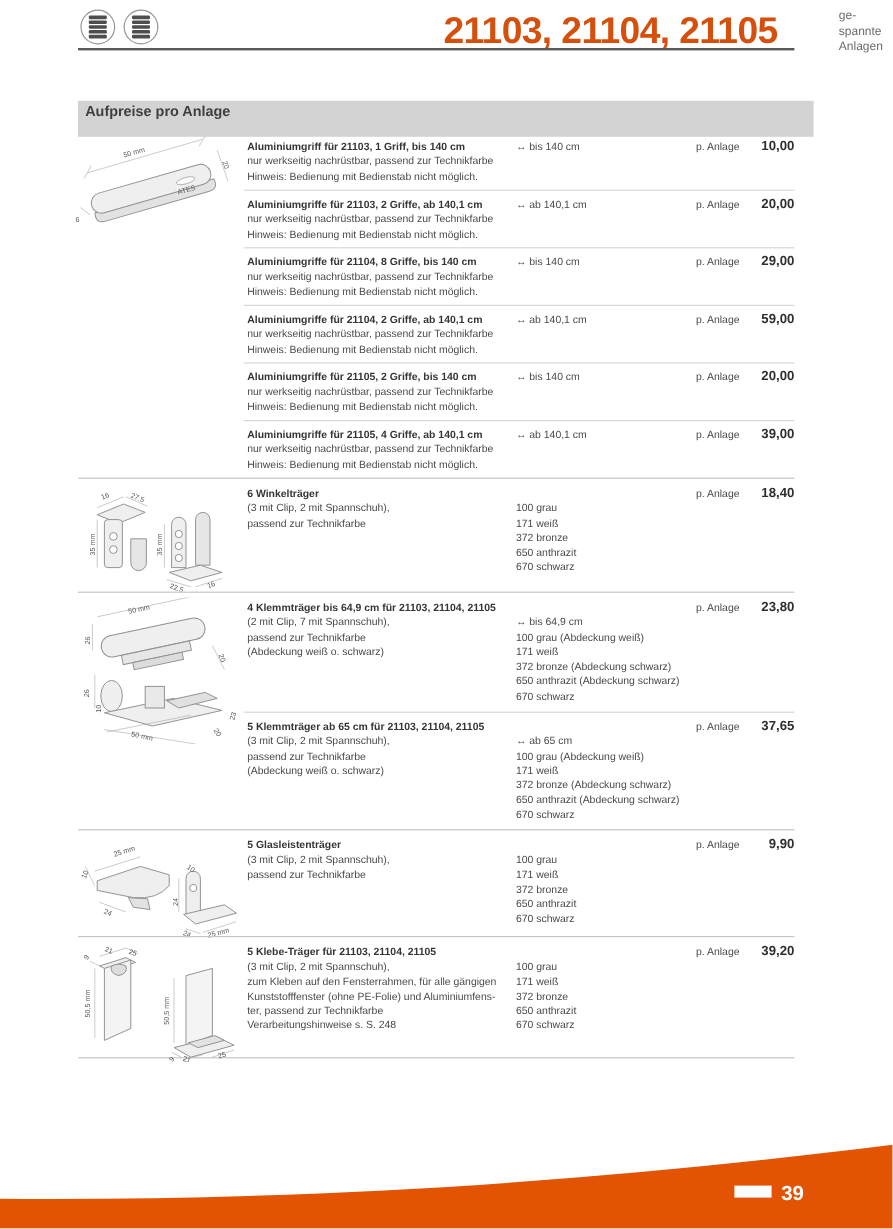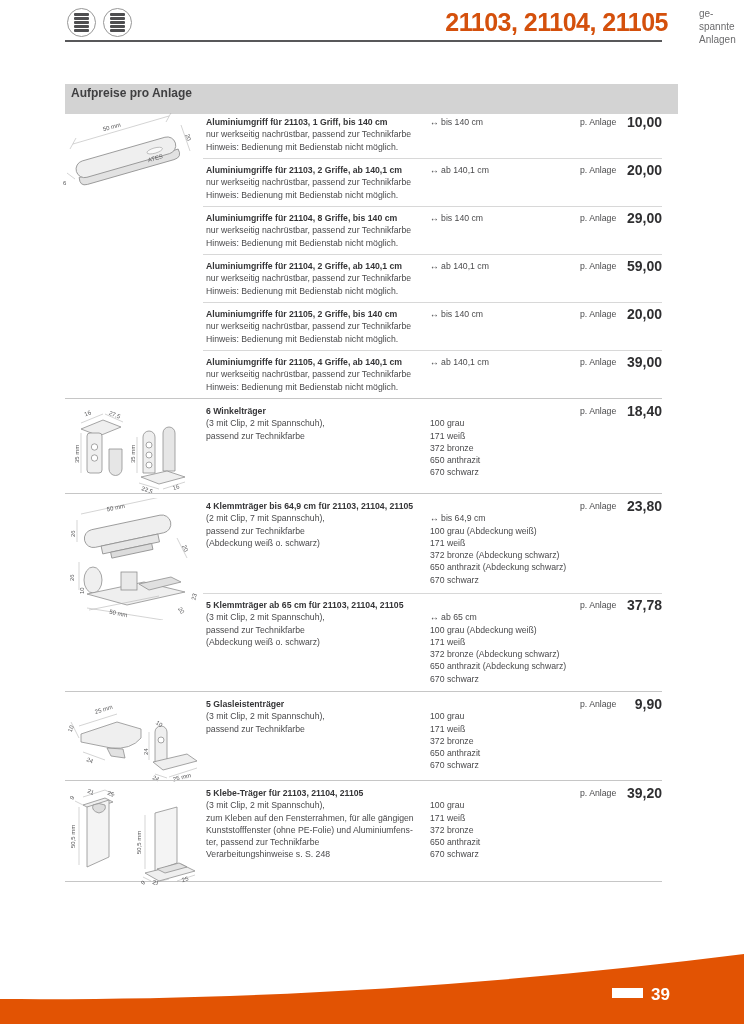--- a/index.html
+++ b/index.html
@@ -8,21 +8,21 @@
     position:relative; width:744px; height:1024px; background:#fff;
     font-family:"Liberation Sans","DejaVu Sans",sans-serif; color:#4a4a4c;
     overflow:hidden; margin:0 auto;
   }
   
   .hdr-icons { position:absolute; left:67px; top:8px; display:flex; gap:7px; }
   .icon-circle { width:29px; height:29px; border:1.4px solid #979797; border-radius:50%;
     display:flex; align-items:center; justify-content:center; background:#fff; }
   .pleat-bars { display:flex; flex-direction:column; gap:1px; }
   .pleat-bars span { width:15px; height:3.1px; background:#4e4e50; border-radius:1px; display:block; }
-  .hdr-title { position:absolute; right:76px; top:8px; font-size:25px; font-weight:bold;
+  .hdr-title { position:absolute; right:96px; top:8px; font-size:31px; font-weight:bold;
     letter-spacing:-0.5px; color:var(--accent-orange,#D4500C); white-space:nowrap; }
   .hdr-rule { position:absolute; left:65px; top:40px; width:597px; height:2px; background:#58585a; }
   .margin-note { position:absolute; left:699px; top:7px; font-size:10px; line-height:13px;
     color:#6b6b6d; white-space:pre; }
   
   .section-bar { position:absolute; left:65px; top:84px; width:613px; height:30px;
     background:var(--section-bar-bg,#d3d3d3); }
   .section-bar .t { font-size:12px; font-weight:bold; color:#3f3f41; line-height:18px; padding-left:6px; }
   
   .content { position:absolute; left:65px; top:110px; width:597px; }
@@ -32,21 +32,21 @@
   .drawing { position:absolute; left:-6px; }
   .row { position:relative; margin-left:141px; display:grid;
     grid-template-columns:224px 150px 46px 1fr; align-items:start;
     padding-top:6px; padding-bottom:4px; }
   .row + .row::before { content:""; position:absolute; left:-3px; right:0; top:0;
     height:1px; background:#d8d8d8; }
   .row-title { font-size:8.7px; font-weight:bold; color:#353537; line-height:12.3px; white-space:nowrap; }
   .desc, .specs { font-size:8.7px; line-height:12.3px; color:#4a4a4c; white-space:pre; }
   .specs-offset { padding-top:12.3px; }
   .unit { font-size:8.7px; line-height:12.3px; color:#4a4a4c; white-space:nowrap; }
-  .price { font-size:14px; font-weight:bold; color:#2f2f31; line-height:12.3px; text-align:right; }
+  .price { font-size:11px; font-weight:bold; color:#2f2f31; line-height:12.3px; text-align:right; }
   .mh48{min-height:48px} .mh94{min-height:94px} .mh99{min-height:99px}
   .mh98{min-height:98px} .mh88{min-height:88px} .mh100{min-height:100px}
   
   svg text { font-family:"Liberation Sans","DejaVu Sans",sans-serif; font-size:6px; fill:#58585a; }
   svg .shape { stroke:#8f8f8f; stroke-width:0.8; fill:#efefef; }
   svg .dim { stroke:#a8a8a8; stroke-width:0.5; fill:none; }
   
   .wave { position:absolute; left:0; bottom:0; width:744px; height:90px; }
   .page-num-box { position:absolute; left:612px; top:988px; width:31px; height:10px; background:#fff; }
   .page-num { position:absolute; left:651px; top:985px; font-size:17px; font-weight:bold; color:#fff; }
@@ -271,21 +271,21 @@
 passend zur Technikfarbe
 (Abdeckung weiß o. schwarz)</div>
           </div>
         <div class="specs specs-offset">↔ ab 65 cm
 100 grau (Abdeckung weiß)
 171 weiß
 372 bronze (Abdeckung schwarz)
 650 anthrazit (Abdeckung schwarz)
 670 schwarz</div>
         <div class="unit">p. Anlage</div>
-        <div class="price">37,78</div>
+        <div class="price">37,65</div>
       </div>
     </div>
 
     <div class="group">
       <svg class="drawing" style="top:6px" width="142" height="86" viewBox="0 0 142 86">
         <g class="shape">
           <path d="M22 36 L58 24 L82 31 L82 40 Q72 52 52 50 L22 44 Z"></path>
           <path d="M48 50 l4 8 l14 2 l-2 -9 z" fill="#e2e2e2"></path>
           <path d="M96 34 a6 6 0 0 1 12 0 v30 h-12 z"></path>
           <circle cx="102" cy="42" r="3" fill="#ffffff"></circle>

